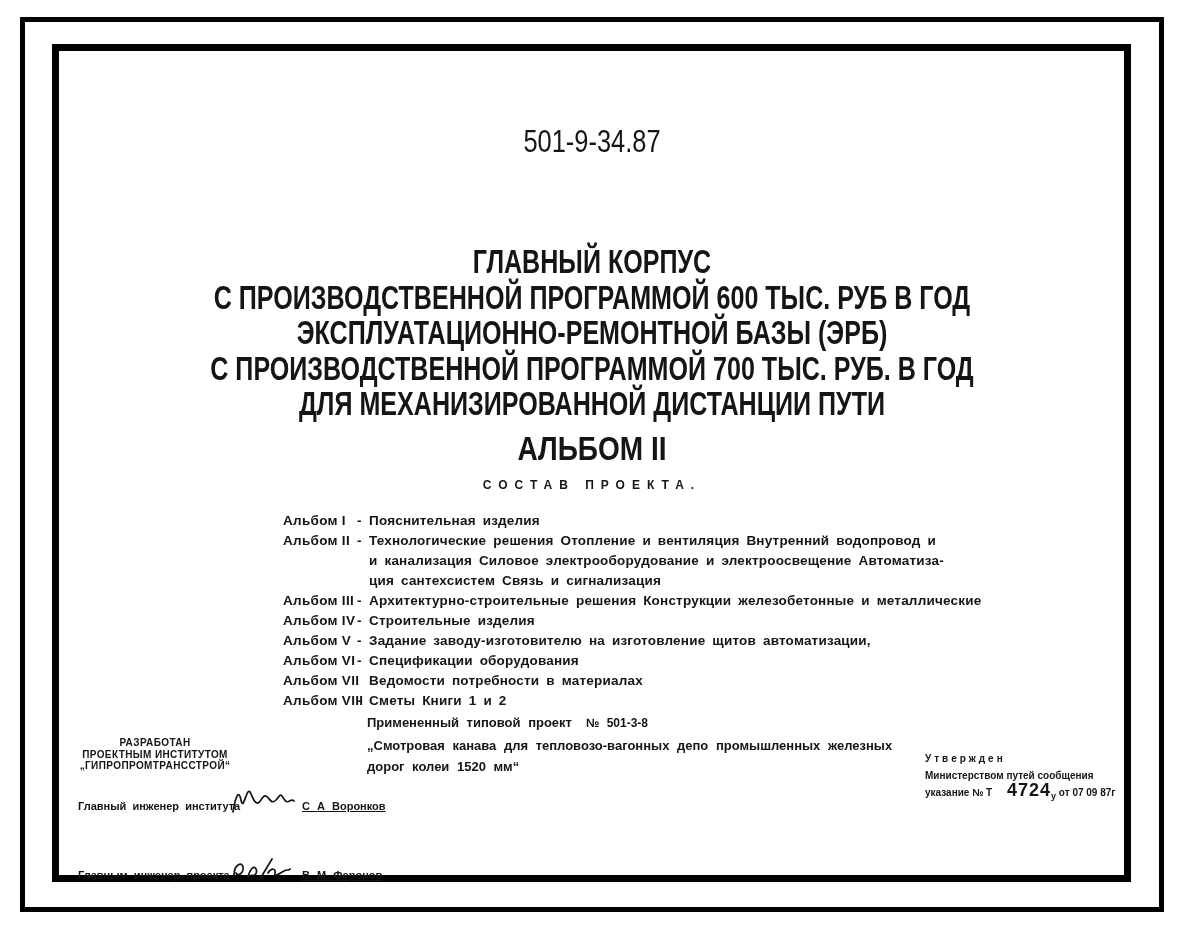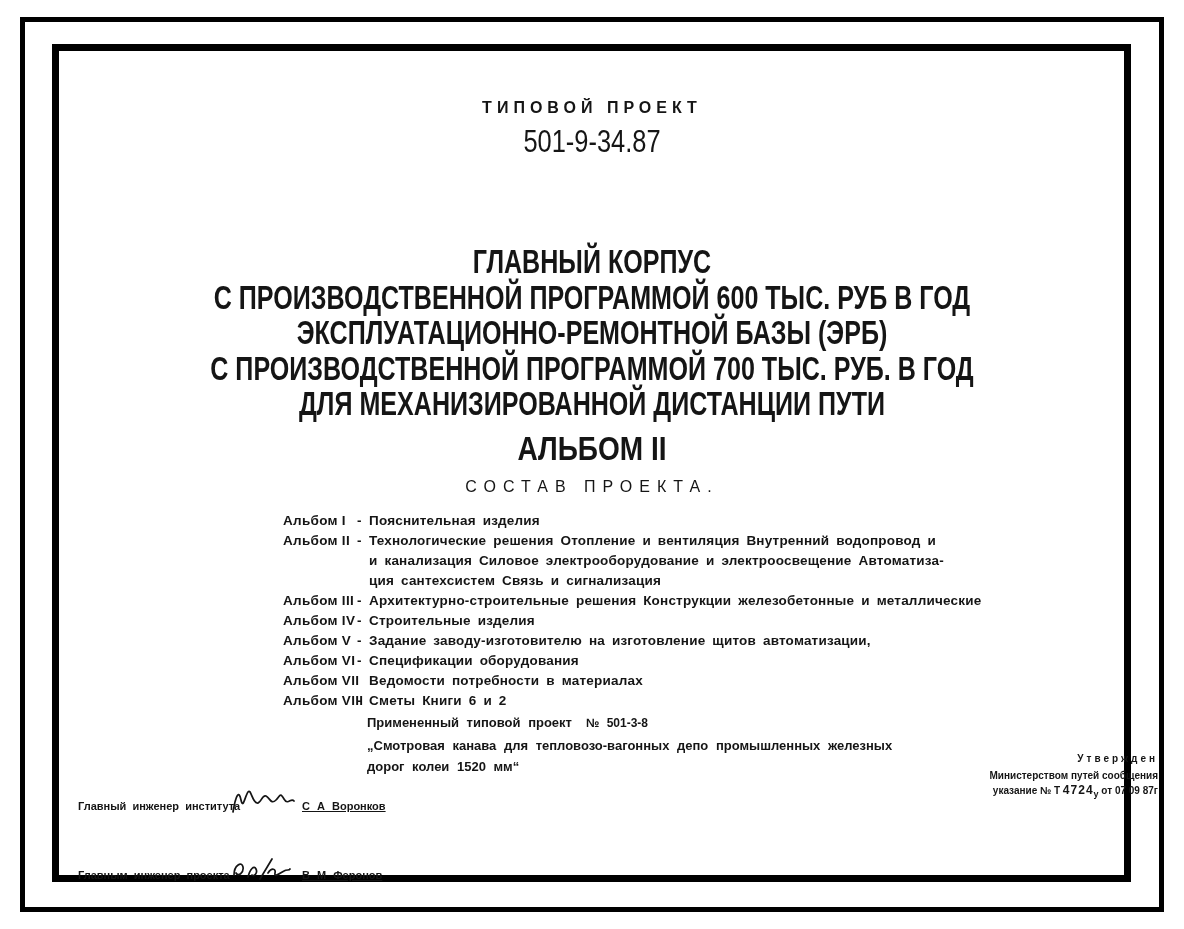--- a/index.html
+++ b/index.html
@@ -73,22 +73,22 @@
     font-size: 33px;
     font-weight: bold;
     transform: scaleX(0.85);
     white-space: nowrap;
   }
   .contents-heading {
     position: absolute;
     left: 0; top: 478px;
     width: 1184px;
     text-align: center;
-    font-size: 16px;
-    font-weight: normal;
+    font-size: 12px;
+    font-weight: bold;
     letter-spacing: 7px;
     white-space: nowrap;
   }
   .comp-list {
     position: absolute;
     left: 283px; top: 511px;
     width: 850px;
   }
   .comp-row {
     display: flex;
@@ -131,40 +131,39 @@
     font-size: 11px;
     font-weight: bold;
     white-space: nowrap;
   }
   .sig-row .role { width: 152px; flex: none; word-spacing: 3px; }
   .sig-row .autograph { width: 72px; flex: none; position: relative; }
   .sig-row .autograph svg { position: absolute; left: 0; top: -20px; }
   .sig-row .name { word-spacing: 4px; text-decoration: underline; }
   .approval {
     position: absolute;
-    left: 963px; top: 752px;
+    left: 925px; top: 752px;
     width: 195px;
-    text-align: right;
+    text-align: left;
     font-size: 10px;
     font-weight: bold;
     line-height: 14px;
     white-space: nowrap;
   }
   .approval .line1 { letter-spacing: 3px; margin-bottom: 3px; }
-  .approval .big-num { font-size: 12px; letter-spacing: 1px; }
+  .approval .big-num { font-size: 18px; letter-spacing: 1px; margin-left: 12px; }
   .approval .sub { font-size: 9px; vertical-align: -3px; }
 </style>
 </head>
 <body>
 
 <div id="page">
   <div class="outer-frame"></div>
   <div class="inner-frame"></div>
 
-  <div class="doc-type">ТИПОВОЙ ПРОЕКТ</div>
   <div class="proj-num">501-9-34.87</div>
 
   <div class="title-block">
     <div class="title-line">ГЛАВНЫЙ КОРПУС</div>
     <div class="title-line">С ПРОИЗВОДСТВЕННОЙ ПРОГРАММОЙ 600 ТЫС. РУБ В ГОД</div>
     <div class="title-line">ЭКСПЛУАТАЦИОННО-РЕМОНТНОЙ БАЗЫ (ЭРБ)</div>
     <div class="title-line">С ПРОИЗВОДСТВЕННОЙ ПРОГРАММОЙ 700 ТЫС. РУБ. В ГОД</div>
     <div class="title-line">ДЛЯ МЕХАНИЗИРОВАННОЙ ДИСТАНЦИИ ПУТИ</div>
   </div>
 
@@ -213,32 +212,37 @@
       <span class="c-text">Спецификации оборудования</span>
     </div>
     <div class="comp-row">
       <span class="c-label">Альбом VII</span>
       <span class="c-sep"></span>
       <span class="c-text">Ведомости потребности в материалах</span>
     </div>
     <div class="comp-row">
       <span class="c-label">Альбом VIII</span>
       <span class="c-sep">-</span>
-      <span class="c-text">Сметы  Книги 6 и 2</span>
+      <span class="c-text">Сметы  Книги 1 и 2</span>
     </div>
   </div>
 
   <div class="applied-note">
     <div>
       <span>Примененный типовой проект</span><span class="num">№ 501-3-8</span>
     </div>
     <div>„Смотровая канава для тепловозо-вагонных депо промышленных железных</div>
     <div>дорог колеи 1520 мм“</div>
   </div>
 
+  <div class="developer">
+    <div>РАЗРАБОТАН</div>
+    <div>ПРОЕКТНЫМ ИНСТИТУТОМ</div>
+    <div>„ГИПРОПРОМТРАНССТРОЙ“</div>
+  </div>
 
   <div class="sig-row" style="top: 793px;">
     <span class="role">Главный инженер института</span>
     <span class="autograph">
       <svg width="66" height="30" viewBox="0 0 66 30">
         <path d="M3 26 C6 8 9 4 11 14 C13 24 15 10 18 6 C21 2 22 16 27 17 C31 18 32 8 36 10 C40 12 41 19 46 14 C50 10 50 6 54 13 C58 20 61 11 64 15" fill="none" stroke="#151515" stroke-width="1.7" stroke-linecap="round"></path>
       </svg>
     </span>
     <span class="name">С А  Воронков</span>
   </div>

